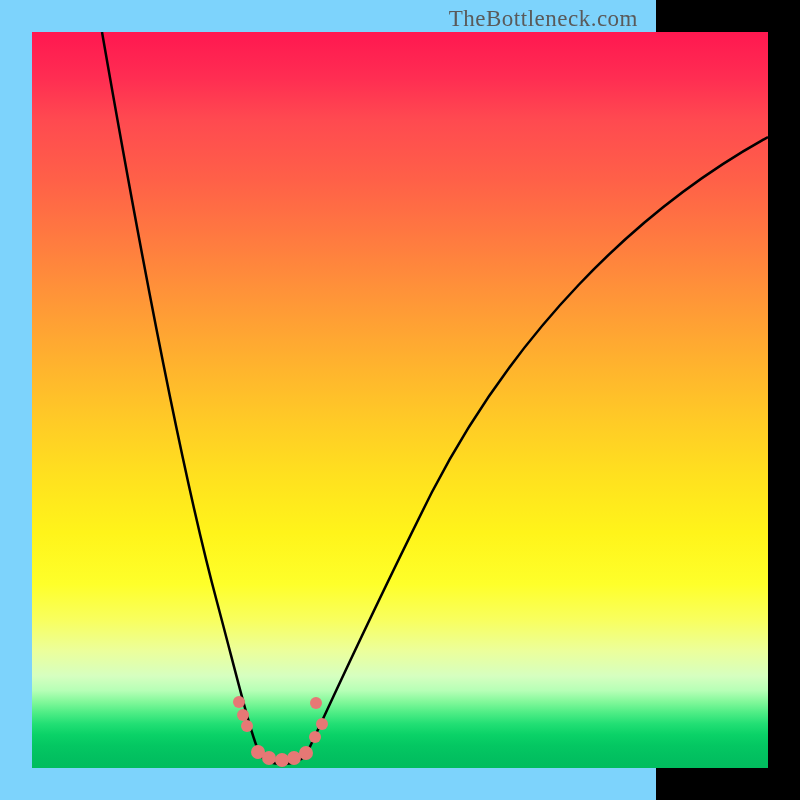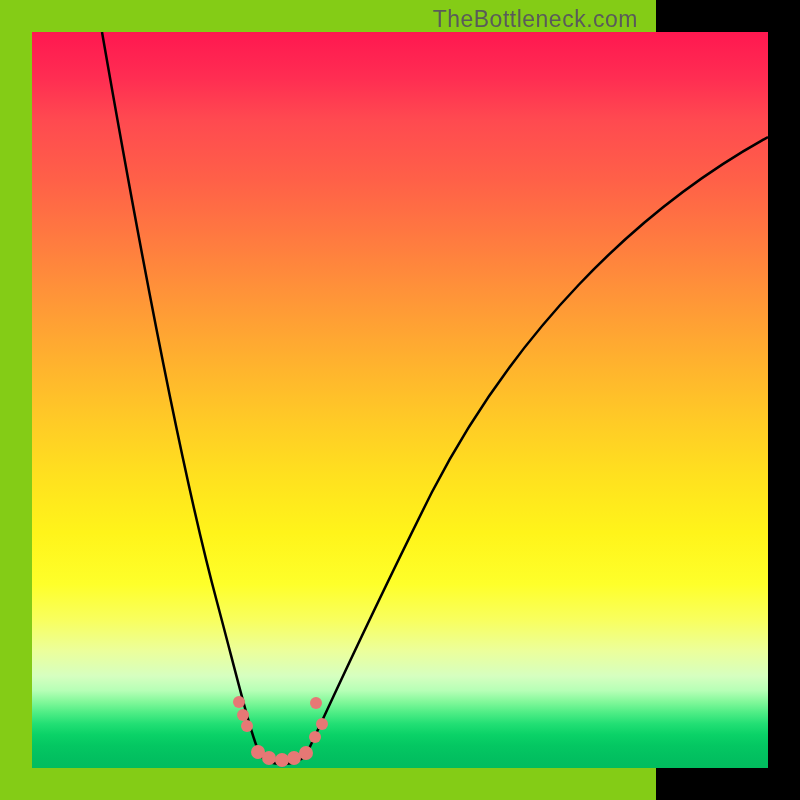--- a/index.html
+++ b/index.html
@@ -7,22 +7,23 @@
       padding: 0;
       width: 800px;
       height: 800px;
       background: #000;
       position: relative;
       font-family: Arial, sans-serif;
     }
     .container {
       width: 656px;
       height: 800px;
-      background: #84cc16;
+      background: #7dd3fc;
       position: relative;
+      font-family: Liberation Serif, serif;
     }
     .watermark {
       position: absolute;
       top: 6px;
       right: 18px;
       color: #5a5a5a;
       font-size: 23px;
       font-weight: 500;
       z-index: 100;
       letter-spacing: 0.5px;

